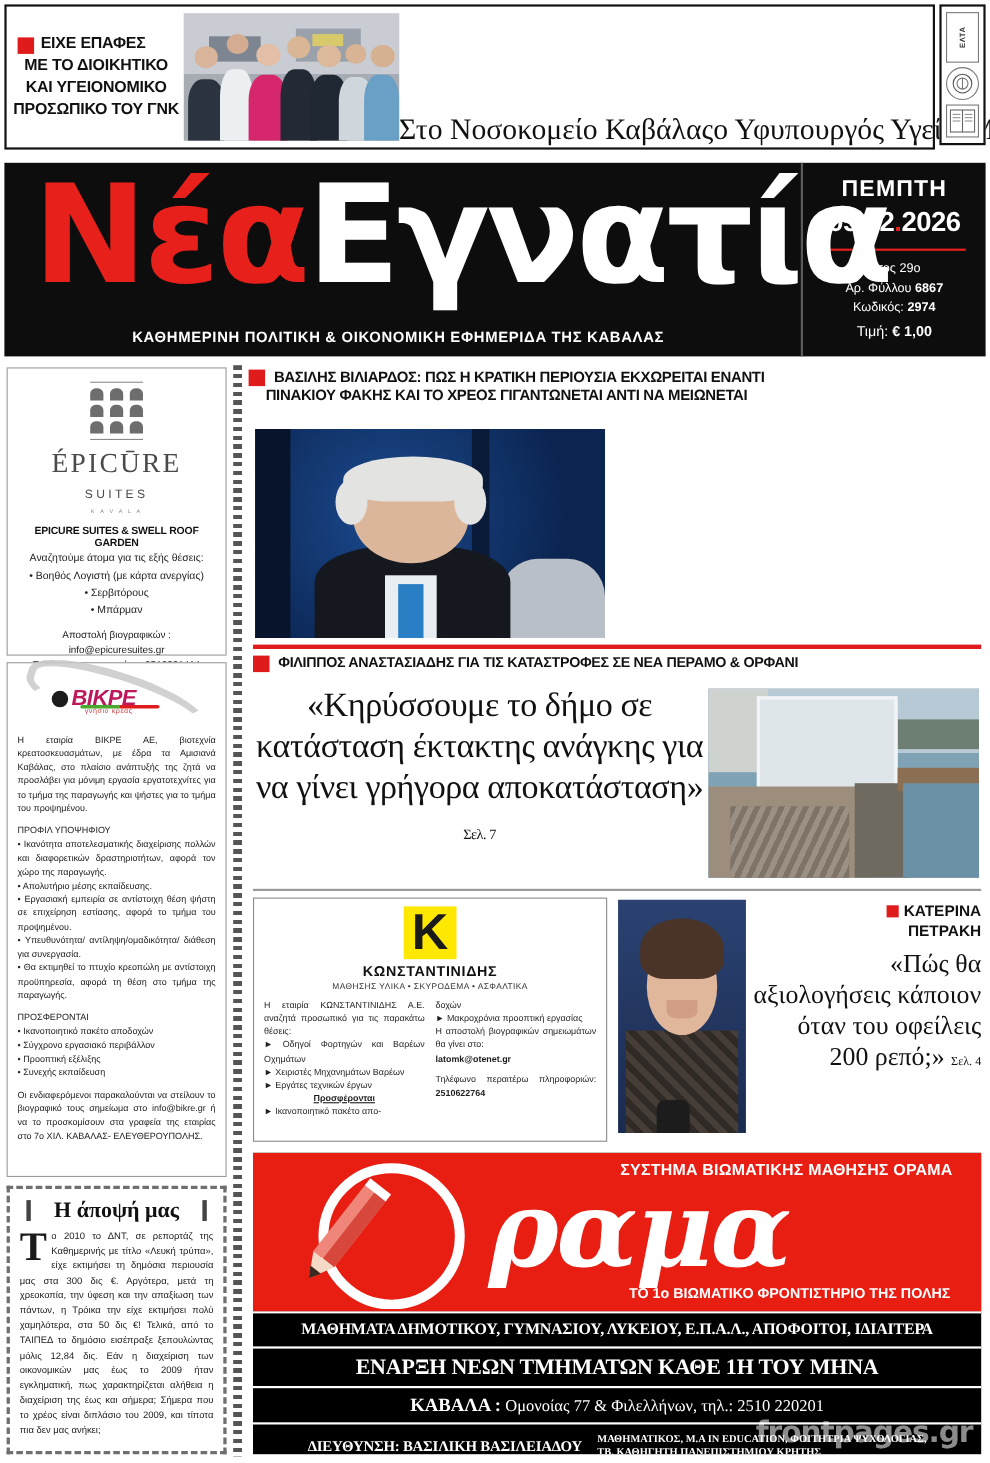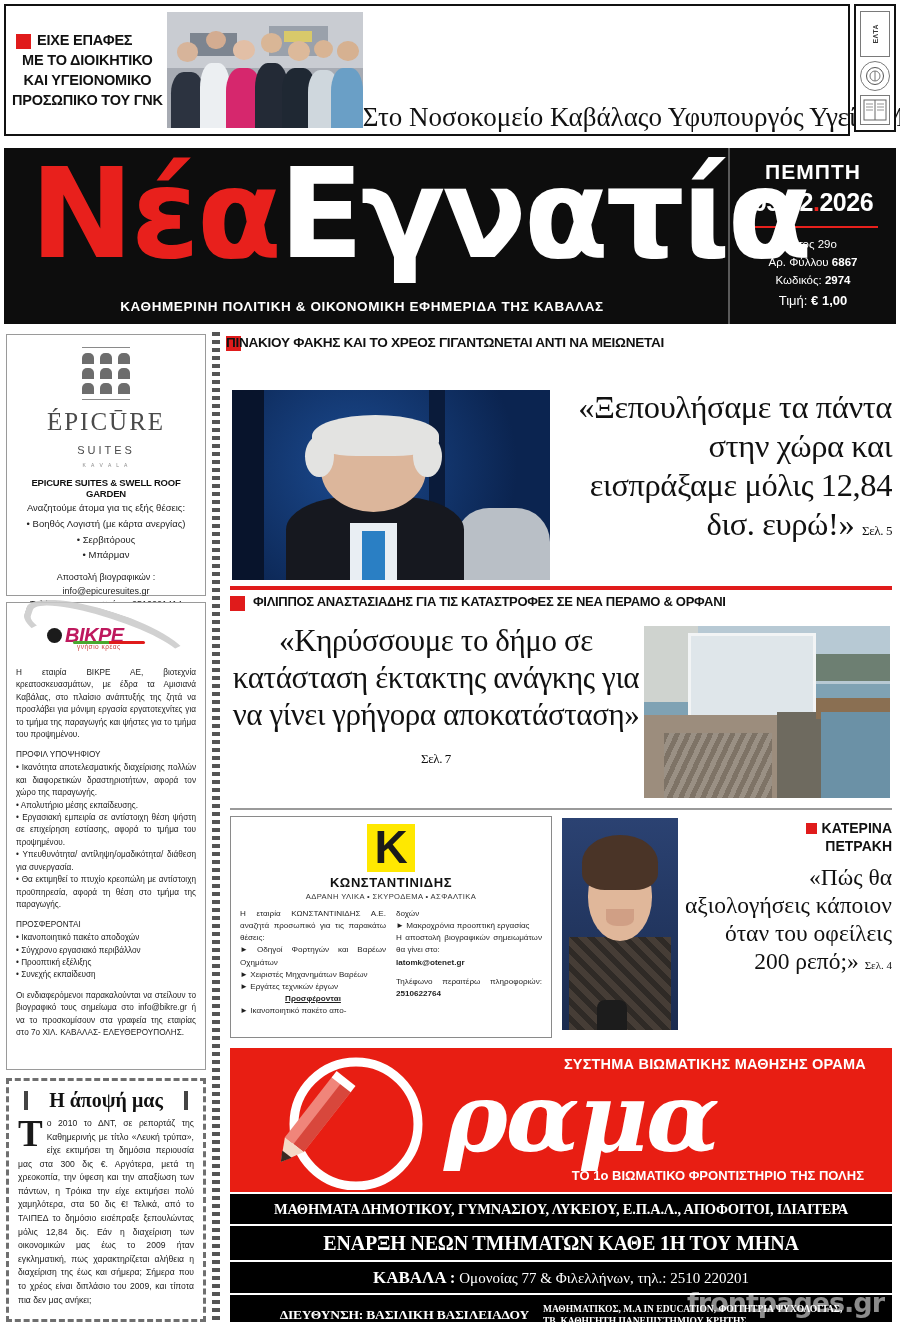--- a/index.html
+++ b/index.html
@@ -381,40 +381,37 @@
     </div>
 
     <div class="perf"></div>
 
     <div class="rightcol">
 
       <div class="story1">
         <div class="kicker">
           <span class="redsq" style="margin-top:2px"></span>
           <div>
+            <div class="kicker-txt">ΒΑΣΙΛΗΣ ΒΙΛΙΑΡΔΟΣ: ΠΩΣ Η ΚΡΑΤΙΚΗ ΠΕΡΙΟΥΣΙΑ ΕΚΧΩΡΕΙΤΑΙ ΕΝΑΝΤΙ</div>
             <div class="kicker-txt center" style="margin-left:-23px">ΠΙΝΑΚΙΟΥ ΦΑΚΗΣ ΚΑΙ ΤΟ ΧΡΕΟΣ ΓΙΓΑΝΤΩΝΕΤΑΙ ΑΝΤΙ ΝΑ ΜΕΙΩΝΕΤΑΙ</div>
           </div>
         </div>
         <div class="s1-photo">
           <div class="ph" style="inset:0;background:radial-gradient(circle at 38% 40%,#1b4a8f,#0b2450 72%);"></div>
           <div class="ph" style="left:0;top:0;width:10%;height:100%;background:#08142c;"></div>
           <div class="ph" style="left:62%;top:0;width:5%;height:100%;background:#0a1b3a;"></div>
           <div class="ph" style="left:70%;top:62%;width:30%;height:38%;background:#b9bfc6;border-radius:34px 34px 0 0;"></div>
           <div class="ph" style="left:17%;bottom:0;width:56%;height:44%;background:#16181f;border-radius:40% 40% 0 0;"></div>
           <div class="ph" style="left:37%;bottom:0;width:15%;height:30%;background:#e9eef3;"></div>
           <div class="ph" style="left:41%;bottom:0;width:7%;height:26%;background:#2a7fc4;"></div>
           <div class="head" style="left:28%;top:20%;width:33%;height:44%;background:#dcb69b;"></div>
           <div class="ph" style="left:25%;top:13%;width:40%;height:22%;background:#e3e3e1;border-radius:50% 50% 35% 35%;"></div>
           <div class="ph" style="left:23%;top:24%;width:9%;height:22%;background:#e3e3e1;border-radius:50%;"></div>
           <div class="ph" style="left:57%;top:24%;width:9%;height:22%;background:#e3e3e1;border-radius:50%;"></div>
         </div>
-        <div class="s1-head">
-          <span>«Ξεπουλήσαμε τα πάντα στην χώρα και εισπράξαμε μόλις 12,84 δισ. ευρώ!»</span>
-          <span class="s1-sel">Σελ. 5</span>
-        </div>
       </div>
 
       <div class="redrule" style="position:absolute;left:4px;top:256px;width:662px;"></div>
 
       <div class="story2">
         <div class="kicker" style="padding-left:4px">
           <span class="redsq" style="margin-top:2px"></span>
           <div class="kicker-txt" style="font-size:13px">ΦΙΛΙΠΠΟΣ ΑΝΑΣΤΑΣΙΑΔΗΣ ΓΙΑ ΤΙΣ ΚΑΤΑΣΤΡΟΦΕΣ ΣΕ ΝΕΑ ΠΕΡΑΜΟ &amp; ΟΡΦΑΝΙ</div>
         </div>
         <div class="s2-photo">
@@ -435,21 +432,21 @@
         </div>
       </div>
 
       <div class="grayrule" style="position:absolute;left:4px;top:478px;width:662px;"></div>
 
       <div class="row3">
 
         <div class="ad-kon">
           <div class="kon-k">K</div>
           <div class="kon-name">ΚΩΝΣΤΑΝΤΙΝΙΔΗΣ</div>
-          <div class="kon-sub">ΑΔΡΑΝΗ ΥΛΙΚΑ • ΣΚΥΡΟΔΕΜΑ • ΑΣΦΑΛΤΙΚΑ</div>
+          <div class="kon-sub">ΜΑΘΗΣΗΣ ΥΛΙΚΑ • ΣΚΥΡΟΔΕΜΑ • ΑΣΦΑΛΤΙΚΑ</div>
           <div class="kon-cols">
             <div class="kon-col">
               <div>Η εταιρία ΚΩΝΣΤΑΝΤΙΝΙΔΗΣ Α.Ε. αναζητά προσωπικό για τις παρακάτω θέσεις:</div>
               <div>► Οδηγοί Φορτηγών και Βαρέων Οχημάτων</div>
               <div>► Χειριστές Μηχανημάτων Βαρέων</div>
               <div>► Εργάτες τεχνικών έργων</div>
               <div class="kon-center">Προσφέρονται</div>
               <div>► Ικανοποιητικό πακέτο απο-</div>
             </div>
             <div class="kon-col">

